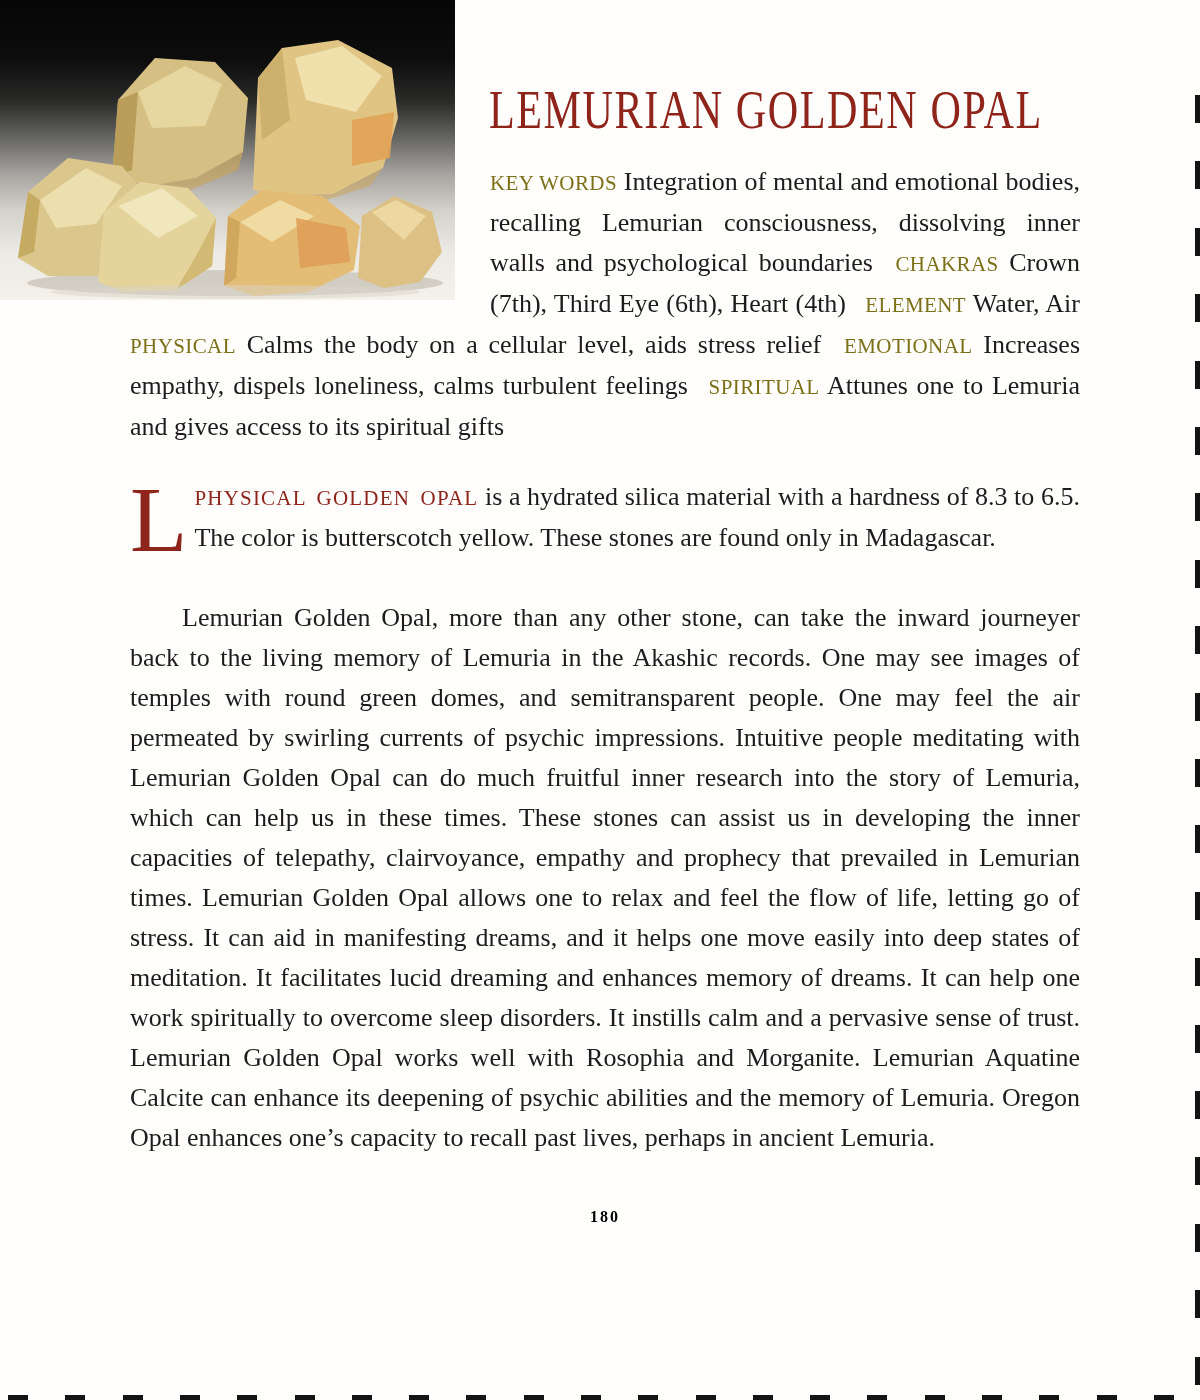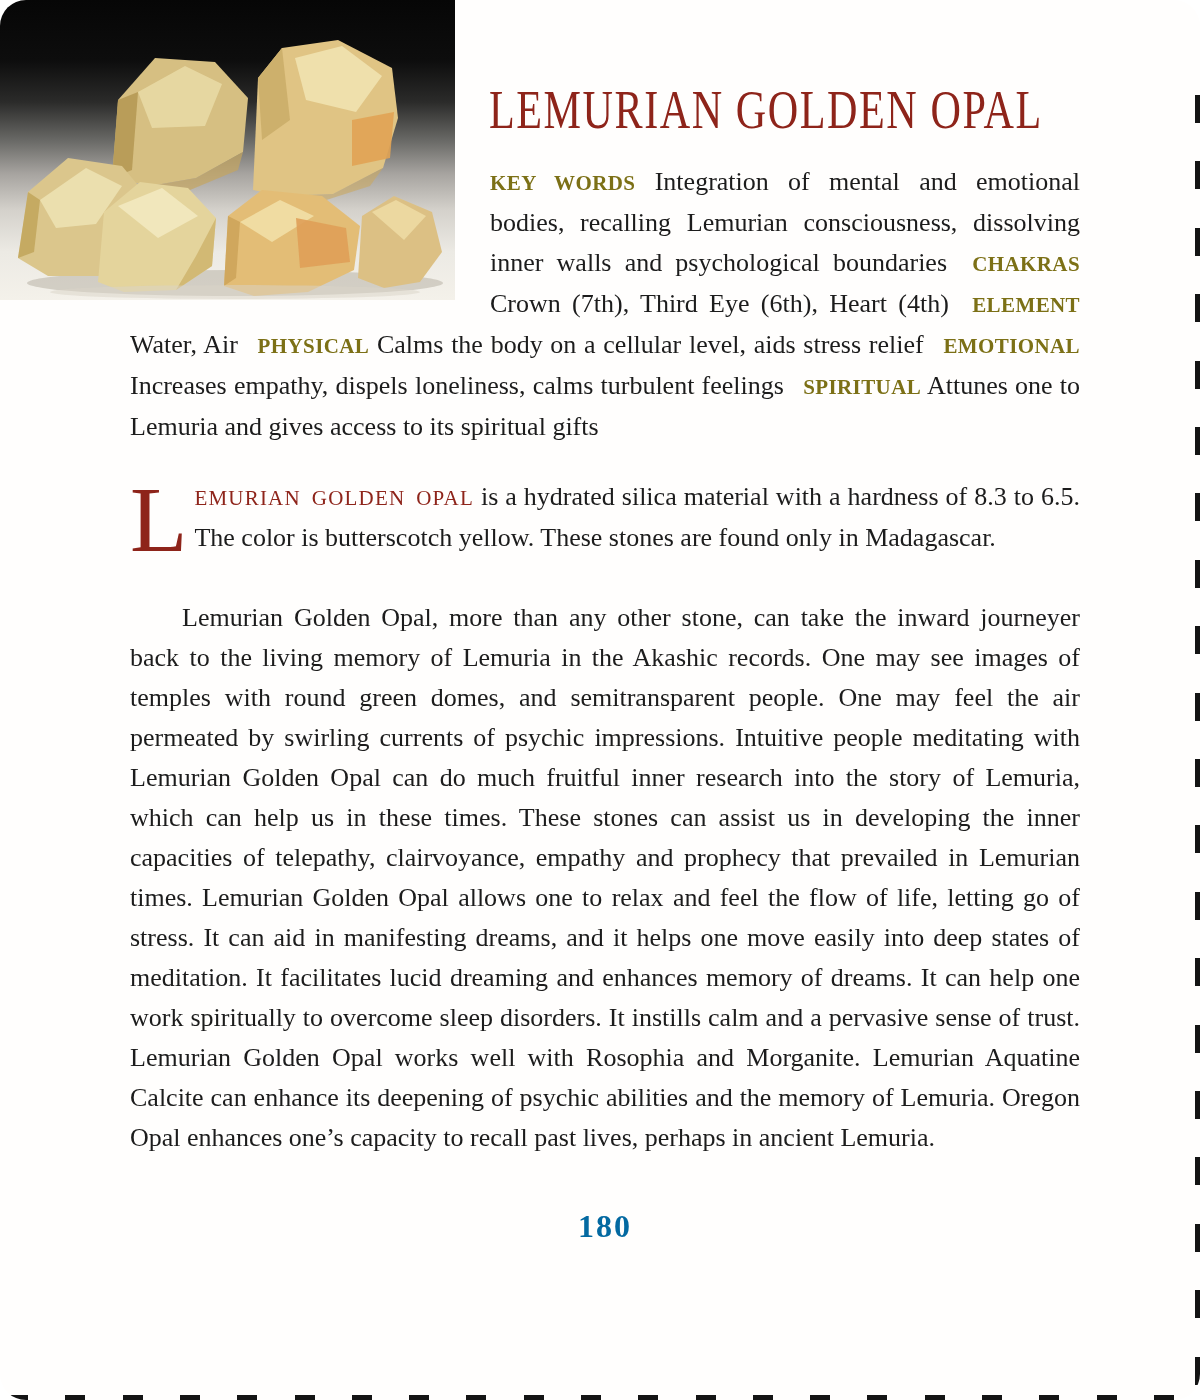--- a/index.html
+++ b/index.html
@@ -1,38 +1,37 @@
 <!DOCTYPE html>
 <html><head>
 <meta charset="utf-8">
 <style>
   html,body{margin:0;padding:0;background:#ffffff;}
   .page{
     position:relative;width:1200px;height:1400px;overflow:hidden;
     background:#fffefd;color:#1c1c1c;
     font-family:"Liberation Serif","DejaVu Serif",serif;
-    border-radius:26px;
   }
   .content{overflow:hidden;padding:0 120px 0 130px;}
   
   .photo{float:left;width:455px;height:300px;margin:0 35px 16px -130px;display:block;}
   .photo svg{display:block;}
   
   h1.title{position:absolute;left:489px;top:82px;margin:0;font-weight:normal;
     font-size:54px;line-height:56px;color:#8e241a;white-space:nowrap;}
   .title-inner{display:inline-block;transform:scaleX(0.78);transform-origin:0 50%;letter-spacing:2px;}
   .props{margin:162px 0 0 0;font-size:26px;line-height:40px;text-align:justify;}
-  .plabel{font-weight:bold;color:#7c7016;font-size:21px;letter-spacing:0.4px;}
+  .plabel{font-weight:normal;color:#7c7016;font-size:21px;letter-spacing:0.4px;}
   .gap{word-spacing:12px;}
   .para{margin:0;font-size:26px;line-height:40px;text-align:justify;}
   .para-first{margin-top:30px;}
   .para-indent{text-indent:52px;margin-top:40px;}
   .dropcap{float:left;font-size:94px;line-height:78px;height:78px;margin:3px 7px 0 0;color:#8e241a;}
   .leadcaps{color:#8e241a;font-size:21px;letter-spacing:1.2px;word-spacing:4px;}
-  .folio{margin-top:50px;text-align:center;font-size:32px;font-weight:bold;letter-spacing:2px;color:#0369a1;}
+  .folio{margin-top:50px;text-align:center;font-size:16px;font-weight:bold;letter-spacing:2px;color:#000000;}
   
   .edge-marks{position:absolute;left:0;top:0;width:100%;height:100%;pointer-events:none;}
   .vmark{position:absolute;right:0;width:5px;height:28px;background:#141414;}
   .hmark{position:absolute;bottom:0;width:20px;height:5px;background:#141414;}
 </style>
 </head>
 <body>
 
 <div class="page">
 
@@ -128,20 +127,20 @@
 
           <polygon points="358,278 362,216 394,196 432,212 442,252 420,282 384,288" fill="#dcc084"></polygon>
           <polygon points="372,212 396,200 426,216 404,240" fill="#ecd8a0"></polygon>
         </g>
         <ellipse cx="235" cy="292" rx="185" ry="7" fill="#dad4c8" opacity="0.5"></ellipse>
       </svg>
     </figure>
 
     <p class="props"><span><b class="plabel">KEY WORDS</b> <span>Integration of mental and emotional bodies, recalling Lemurian consciousness, dissolv­ing inner walls and psychological boundaries</span></span><span class="gap"> </span><span><b class="plabel">CHAKRAS</b> <span>Crown (7th), Third Eye (6th), Heart (4th)</span></span><span class="gap"> </span><span><b class="plabel">ELEMENT</b> <span>Water, Air</span></span><span class="gap"> </span><span><b class="plabel">PHYSICAL</b> <span>Calms the body on a cellular level, aids stress relief</span></span><span class="gap"> </span><span><b class="plabel">EMOTIONAL</b> <span>Increases empathy, dispels loneliness, calms turbulent feelings</span></span><span class="gap"> </span><span><b class="plabel">SPIRITUAL</b> <span>Attunes one to Lemuria and gives access to its spiritual gifts</span></span></p>
 
-    <p class="para para-first"><span class="dropcap">L</span><span class="leadcaps">EMURIAN GOLDEN OPAL</span><span> is a hydrated silica material with a hardness of 8.3 to 6.5. The color is butterscotch yellow. These stones are found only in Madagascar.</span></p>
+    <p class="para para-first"><span class="dropcap">L</span><span class="leadcaps">PHYSICAL GOLDEN OPAL</span><span> is a hydrated silica material with a hardness of 8.3 to 6.5. The color is butterscotch yellow. These stones are found only in Madagascar.</span></p>
 
     <p class="para para-indent">Lemurian Golden Opal, more than any other stone, can take the inward journeyer back to the living memory of Lemuria in the Akashic records. One may see images of temples with round green domes, and semitransparent people. One may feel the air permeated by swirling currents of psychic impres­sions. Intuitive people meditating with Lemurian Golden Opal can do much fruitful inner research into the story of Lemuria, which can help us in these times. These stones can assist us in developing the inner capacities of telepa­thy, clairvoyance, empathy and prophecy that prevailed in Lemurian times. Lemurian Golden Opal allows one to relax and feel the flow of life, letting go of stress. It can aid in manifesting dreams, and it helps one move easily into deep states of meditation. It facilitates lucid dreaming and enhances memory of dreams. It can help one work spiritually to overcome sleep disorders. It instills calm and a pervasive sense of trust. Lemurian Golden Opal works well with Rosophia and Morganite. Lemurian Aquatine Calcite can enhance its deepening of psychic abilities and the memory of Lemuria. Oregon Opal enhances one’s capacity to recall past lives, perhaps in ancient Lemuria.</p>
 
     <div class="folio">180</div>
 
   </div>
 </div>
 
 </body></html>

